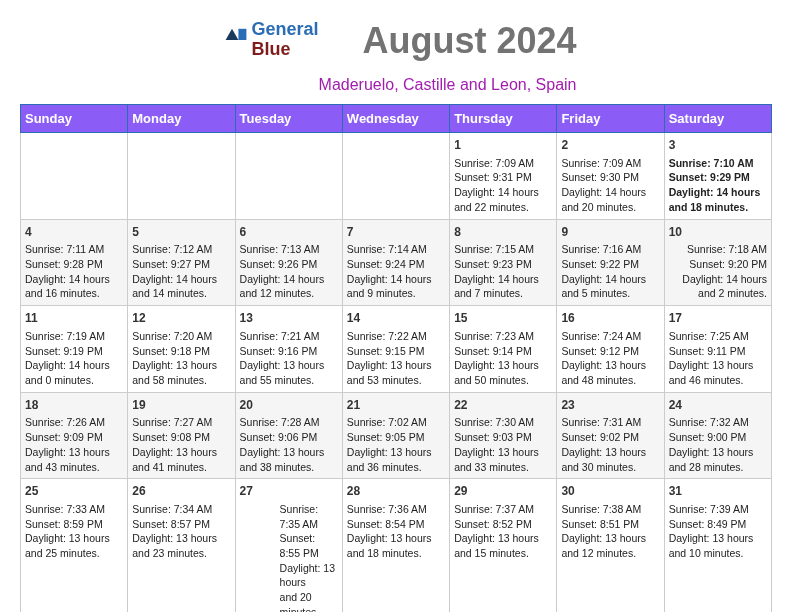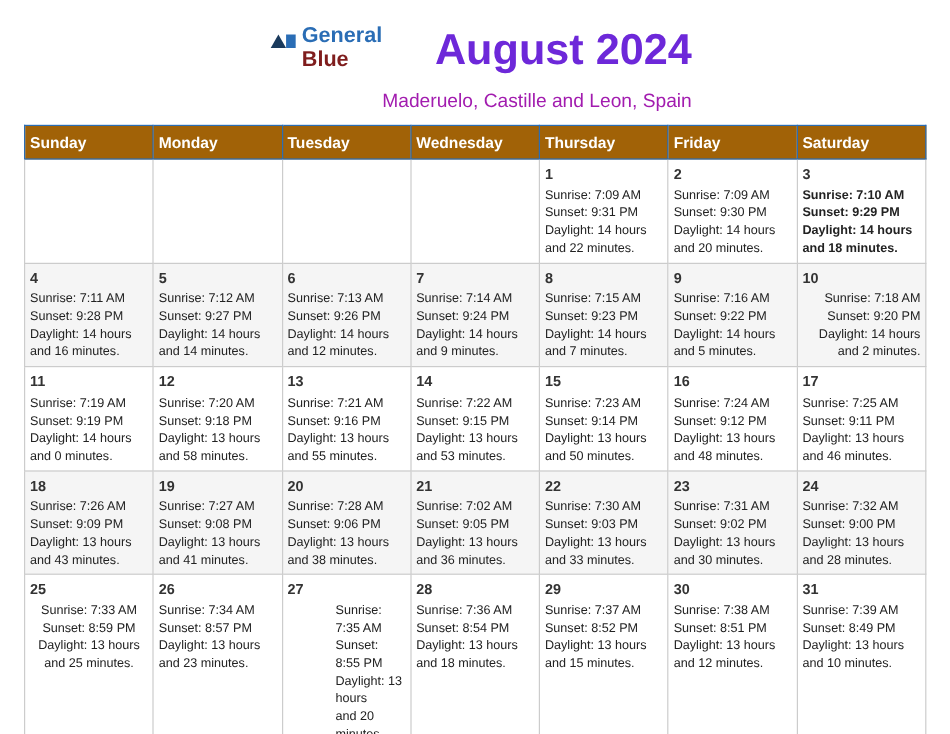--- a/index.html
+++ b/index.html
@@ -33,35 +33,35 @@
     .logo-icon {
       width: 32px;
       height: 32px;
     }
     .title-block {
       text-align: right;
     }
     .main-title {
       font-size: 36px;
       font-weight: bold;
-      color: #6d28d9;
+      color: #737373;
     }
     .subtitle {
       font-size: 16px;
       color: #a21caf;
       font-weight: normal;
       margin-top: 14px;
     }
     table {
       width: 100%;
       border-collapse: collapse;
       font-size: 11px;
     }
     thead th {
-      background: #a16207;
+      background: #8b5cf6;
       color: #fff;
       padding: 6px 4px;
       text-align: left;
       font-size: 13px;
       font-weight: bold;
       border: 1px solid #2a6db5;
     }
     tbody td {
       border: 1px solid #ccc;
       padding: 4px 4px;
@@ -300,21 +300,21 @@
           <span class="day-number">24</span>
           <div class="day-info" style="white-space: pre-line;">Sunrise: 7:32 AM
 Sunset: 9:00 PM
 Daylight: 13 hours
 and 28 minutes.</div>
         </td>
       </tr>
       <tr>
         <td>
           <span class="day-number">25</span>
-          <div class="day-info" style="white-space: pre-line; text-align: center;">Sunrise: 7:33 AM
+          <div class="day-info" style="white-space: pre-line;">Sunrise: 7:33 AM
 Sunset: 8:59 PM
 Daylight: 13 hours
 and 25 minutes.</div>
         </td>
         <td>
           <span class="day-number">26</span>
           <div class="day-info" style="white-space: pre-line;">Sunrise: 7:34 AM
 Sunset: 8:57 PM
 Daylight: 13 hours
 and 23 minutes.</div>

